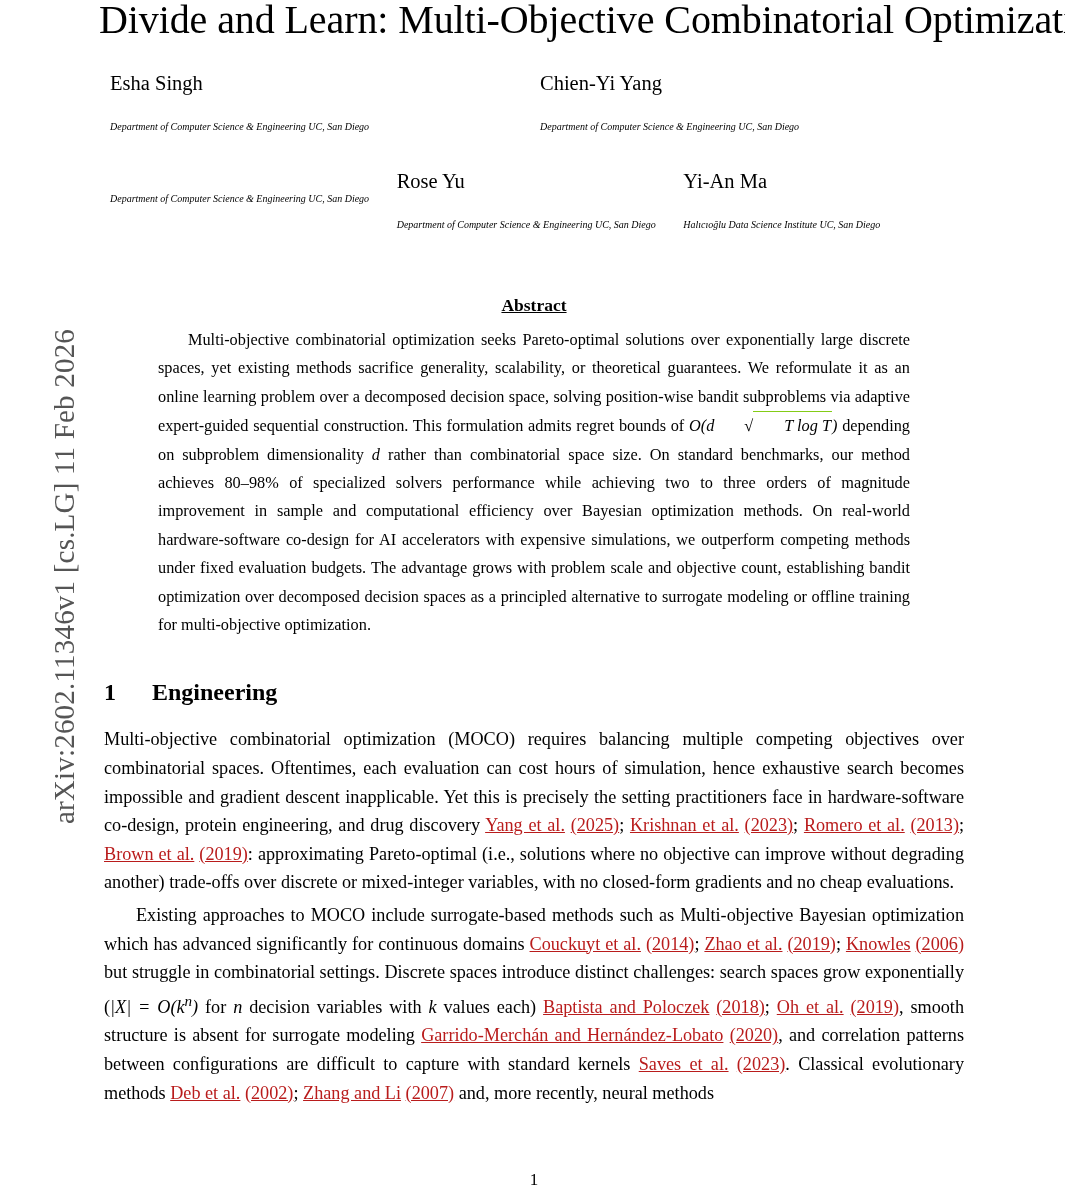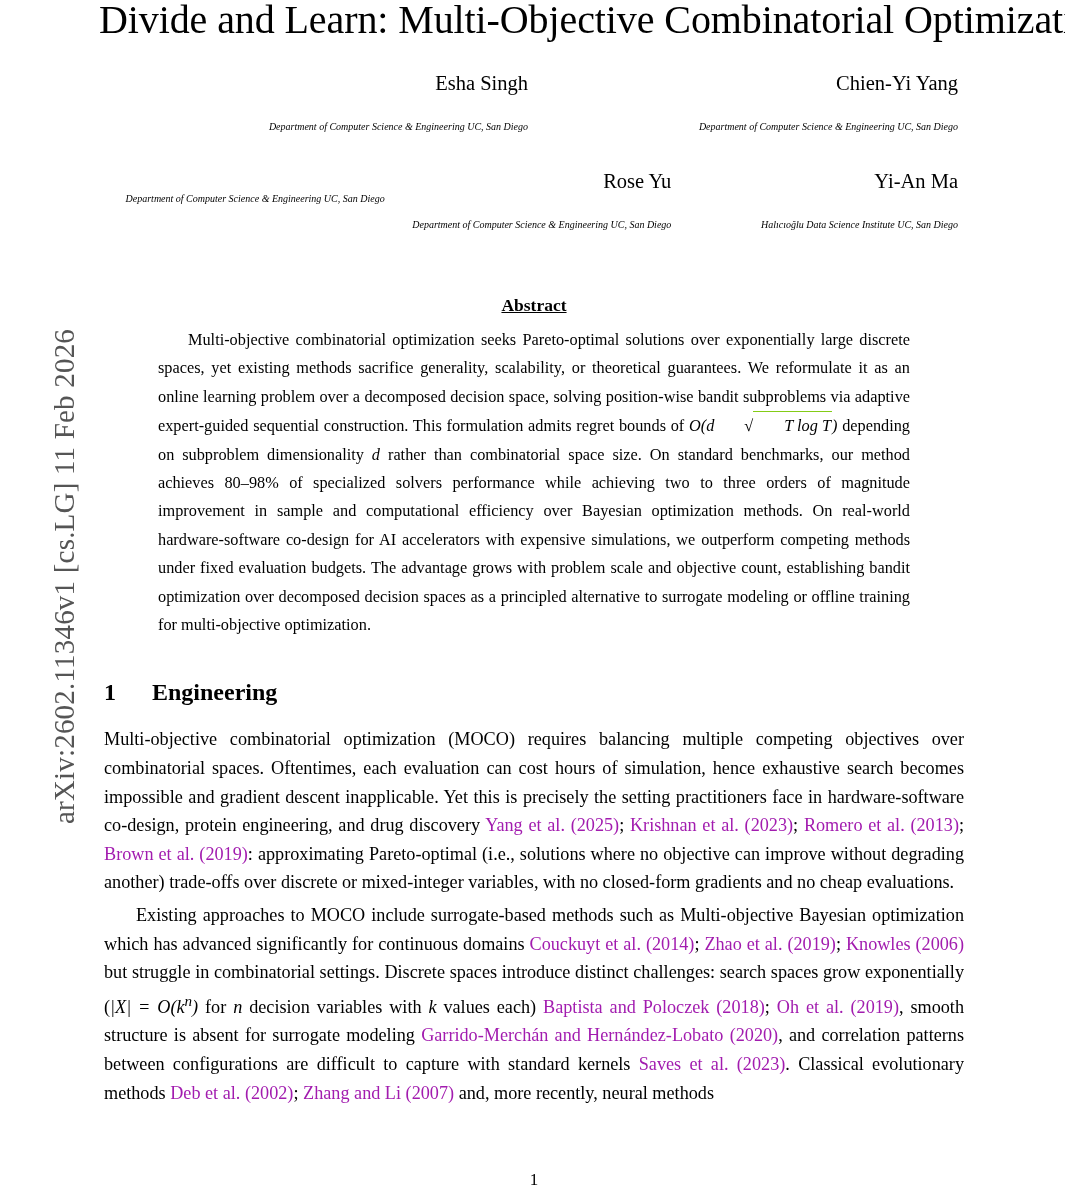--- a/index.html
+++ b/index.html
@@ -50,21 +50,21 @@
     left: -5px;
   }
 
   .authors-row {
     display: flex;
     width: 100%;
     margin-top: 30px;
   }
   .author-col {
     flex: 1 1 0;
-    text-align: right;
+    text-align: left;
     padding: 0 6px;
     box-sizing: border-box;
   }
   .author-name {
     font-size: 20.5px;
     line-height: 26px;
   }
   .author-aff {
     font-style: italic;
     font-size: 10px;
@@ -108,21 +108,21 @@
     font-size: 18.2px;
     line-height: 28.6px;
     text-align: justify;
     text-justify: inter-word;
     margin-top: 19px;
   }
   .body-text.indent {
     text-indent: 32px;
     margin-top: 4px;
   }
-  .cite { color: #a21caf; }
+  .cite { color: #b91c1c; text-decoration: underline; }
   .math-it { font-style: italic; margin-top: 11px; }
 
   .page-number {
     position: absolute;
     bottom: 10px;
     left: 0;
     width: 860px;
     text-align: center;
     font-size: 17px;
   }

